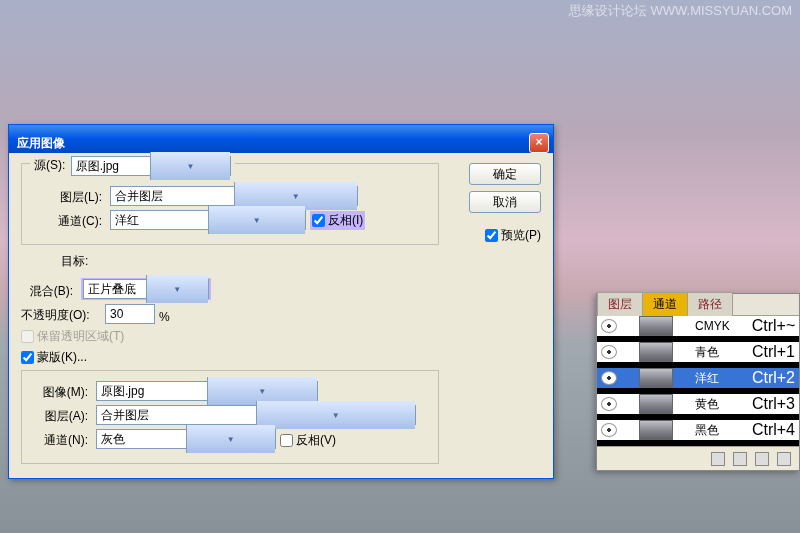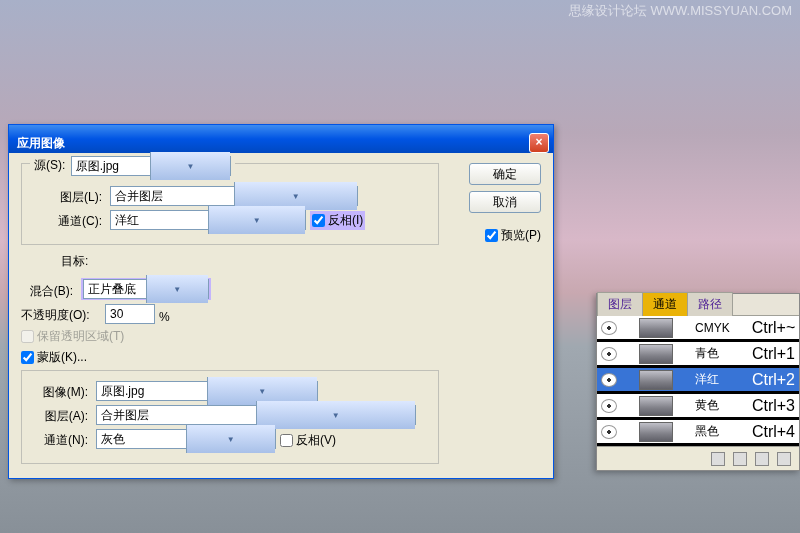--- a/index.html
+++ b/index.html
@@ -20,23 +20,23 @@
 .hl{background:#c4b5fd;padding:1px 2px}
 .chk{display:flex;align-items:center;gap:3px}
 .chk input{width:13px;height:13px}
 .btn{width:72px;height:22px;border:1px solid #7f9db9;background:linear-gradient(180deg,#fff 0%,#e8e8e0 100%);border-radius:3px;cursor:pointer;margin-bottom:6px}
 .right-col{position:absolute;right:12px;top:38px;width:90px;display:flex;flex-direction:column;align-items:flex-end}
 .txtinput{width:50px;height:20px;border:1px solid #7f9db9;padding:0 4px;background:#fff}
 .disabled{color:#a0a098}
 .panel{position:absolute;right:0;top:293px;width:204px;background:#ece9d8;border:1px solid #888;box-shadow:-2px 2px 6px rgba(0,0,0,.3)}
 .tabs{display:flex;border-bottom:1px solid #a0a098;background:#e8e4d8;height:22px;align-items:end}
 .tab{padding:3px 10px;border:1px solid #a0a098;border-bottom:none;background:#eab308;margin-right:-1px;cursor:pointer;position:relative;top:1px}
-.tab.inactive{background:#d8d4c8;color:#4c1d95}
+.tab.inactive{background:#d8d4c8;color:#7f1d1d}
 .chlist{background:#fff}
-.chrow{display:flex;align-items:center;height:26px;border-bottom:3px solid #000000;padding:0 4px;gap:22px}
+.chrow{display:flex;align-items:center;height:26px;border-bottom:6px solid #000000;padding:0 4px;gap:22px}
 .chrow.sel{background:#3874d6;color:#fff}
 .eye{width:16px;height:14px;border:1px solid #999;border-radius:50%;background:radial-gradient(circle,#333 2px,#fff 2px);flex-shrink:0}
 .thumb{width:34px;height:20px;border:1px solid #666;background:linear-gradient(180deg,#c0c0c8 0%,#808088 60%,#606068 100%);flex-shrink:0}
 .chname{flex:1}
 .chshort{font-size:16px}
 .panel-foot{height:24px;background:#ece9d8;border-top:1px solid #a0a098;display:flex;align-items:center;justify-content:flex-end;gap:8px;padding:0 8px}
 .foot-ico{width:14px;height:14px;border:1px solid #888;background:#ddd}
 .sub-indent{margin-left:14px}
 </style>
 </head>

